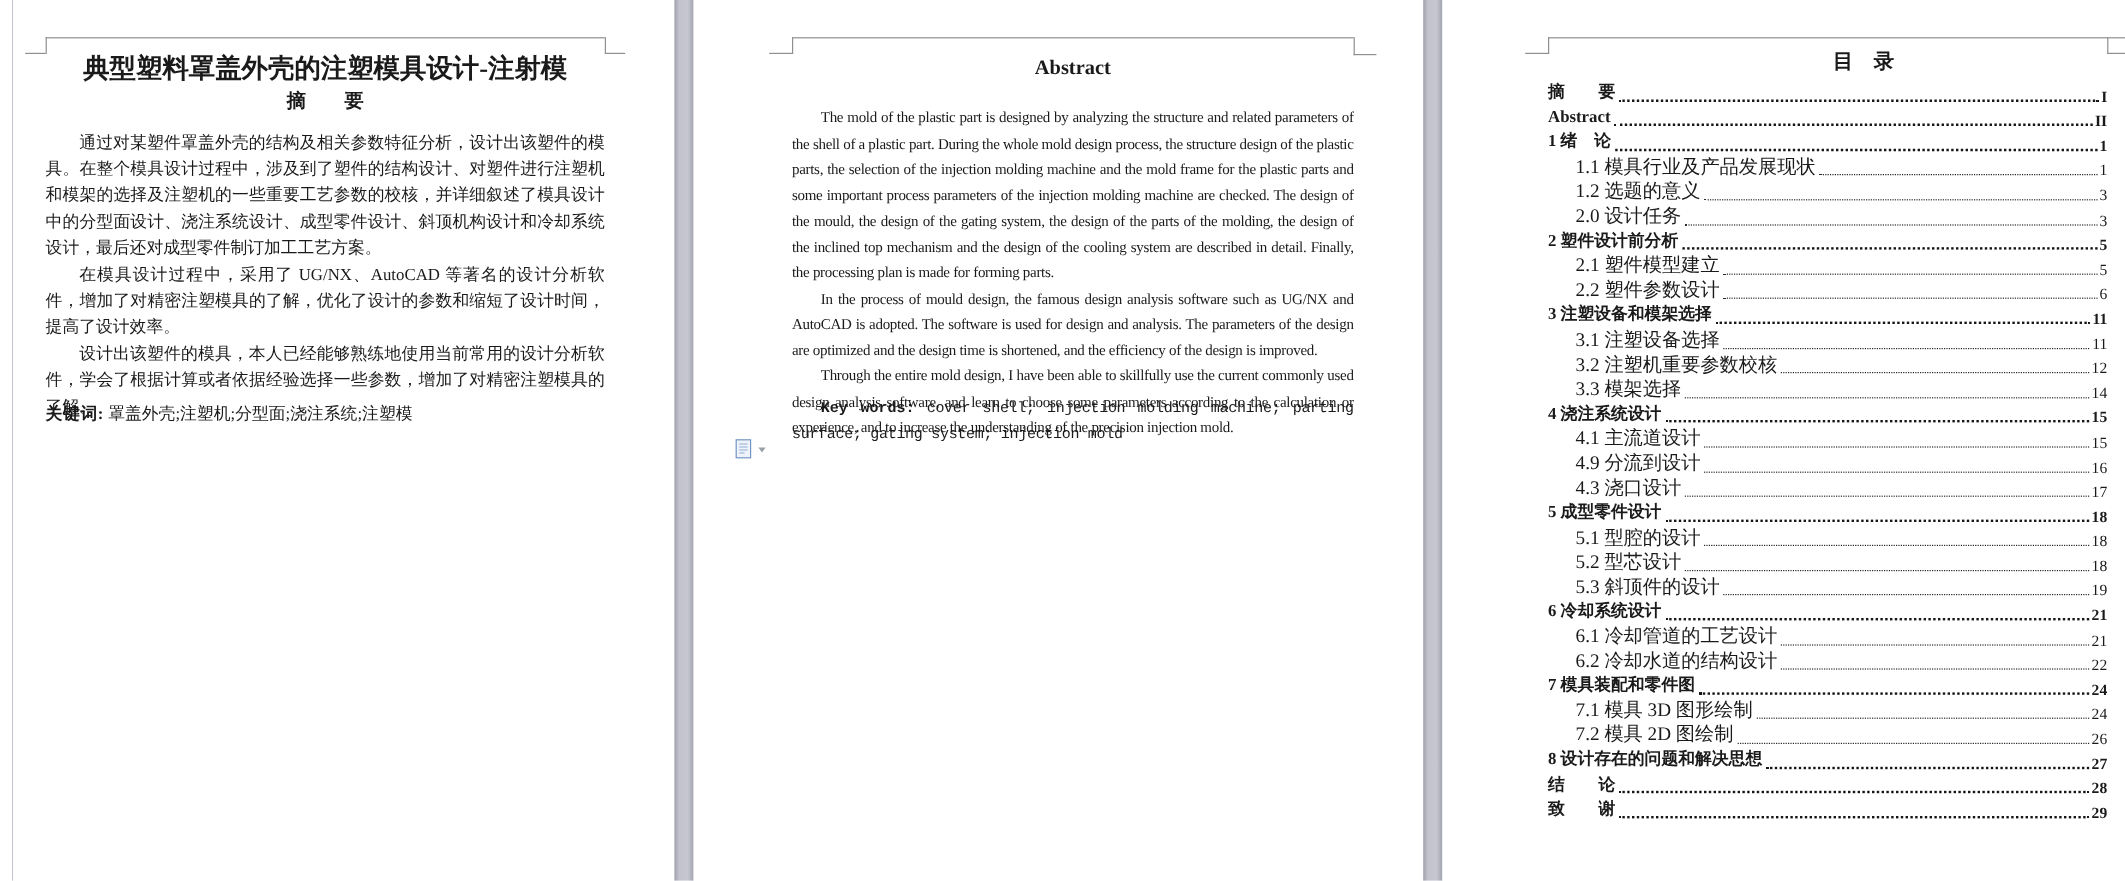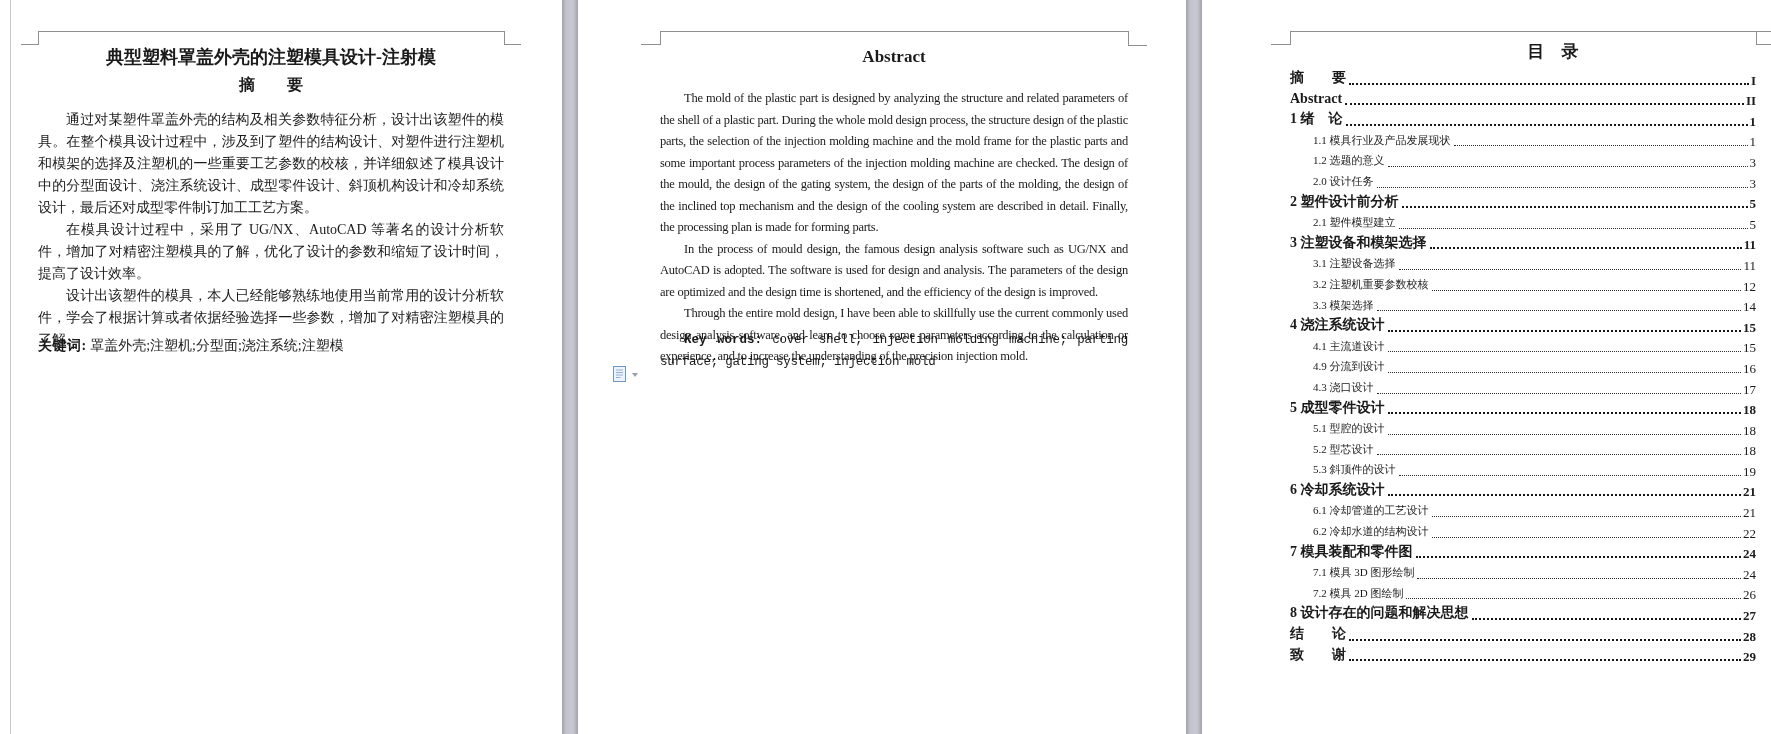--- a/index.html
+++ b/index.html
@@ -17,21 +17,21 @@
     background:linear-gradient(90deg,#9ea0ac,#c2c3cd 25%,#c6c7d1 70%,#a0a2ae);}
   #gutter1{left:562px;}
   #gutter2{left:1186px;}
   #left-edge{position:absolute;left:10px;top:0;width:1px;height:734px;background:#c3c4cd;}
 
   
   .bline{position:absolute;background:#8f8f93;}
 
   
   .p1-title{position:absolute;left:27px;top:44px;width:466px;text-align:center;
-    font-size:18px;font-weight:bold;line-height:26px;white-space:nowrap;}
+    font-size:22px;font-weight:bold;line-height:26px;white-space:nowrap;}
   .p1-heading{position:absolute;left:27px;top:73px;width:466px;text-align:center;
     font-size:16px;font-weight:bold;line-height:24px;}
   .p1-body{position:absolute;left:27px;top:109px;width:466px;}
   .p1-body p{margin:0;font-size:14px;line-height:22px;text-indent:2em;text-align:justify;}
   .p1-kw{margin-top:22px !important;text-indent:0 !important;text-align:left !important;}
   .p1-kw b{letter-spacing:0.5px;}
 
   
   .p2-title{position:absolute;left:82px;top:45px;width:468px;text-align:center;
     font-size:17px;font-weight:bold;line-height:24px;}
@@ -45,21 +45,21 @@
   .p3-title{position:absolute;left:88px;top:40px;width:466px;padding-left:60px;
     box-sizing:border-box;text-align:center;font-size:17px;font-weight:bold;line-height:24px;}
   .toc{position:absolute;left:88px;top:68px;width:466px;}
   .toc-row{display:flex;align-items:flex-end;height:20.6px;}
   .toc-label{white-space:nowrap;}
   .toc-leader{flex:1;margin:0 2px 4px 3px;}
   .toc-page{white-space:nowrap;font-size:13px;}
   .toc-row.lvl1 .toc-label{font-size:14px;font-weight:bold;line-height:20.6px;}
   .toc-row.lvl1 .toc-page{font-weight:bold;}
   .toc-row.lvl1 .toc-leader{border-bottom:2px dotted #15151a;}
-  .toc-row.lvl2 .toc-label{font-size:11px;padding-left:23px;line-height:20.6px;}
+  .toc-row.lvl2 .toc-label{font-size:16px;padding-left:23px;line-height:20.6px;}
   .toc-row.lvl2 .toc-leader{border-bottom:1.4px dotted #2a2a2e;}
 </style>
 </head>
 <body>
 
 <div id="left-edge"></div>
 
 <div class="page" id="page1">
 
   <div class="bline" style="left:27px;top:31px;width:466px;height:1px;"></div>
@@ -179,20 +179,25 @@
         <span class="toc-leader"></span>
         <span class="toc-page">5</span>
       </div>
 
       <div class="toc-row lvl2">
         <span class="toc-label">2.1 塑件模型建立</span>
         <span class="toc-leader"></span>
         <span class="toc-page">5</span>
       </div>
 
+      <div class="toc-row lvl2">
+        <span class="toc-label">2.2 塑件参数设计</span>
+        <span class="toc-leader"></span>
+        <span class="toc-page">6</span>
+      </div>
 
       <div class="toc-row lvl1">
         <span class="toc-label">3 注塑设备和模架选择</span>
         <span class="toc-leader"></span>
         <span class="toc-page">11</span>
       </div>
 
       <div class="toc-row lvl2">
         <span class="toc-label">3.1 注塑设备选择</span>
         <span class="toc-leader"></span>

